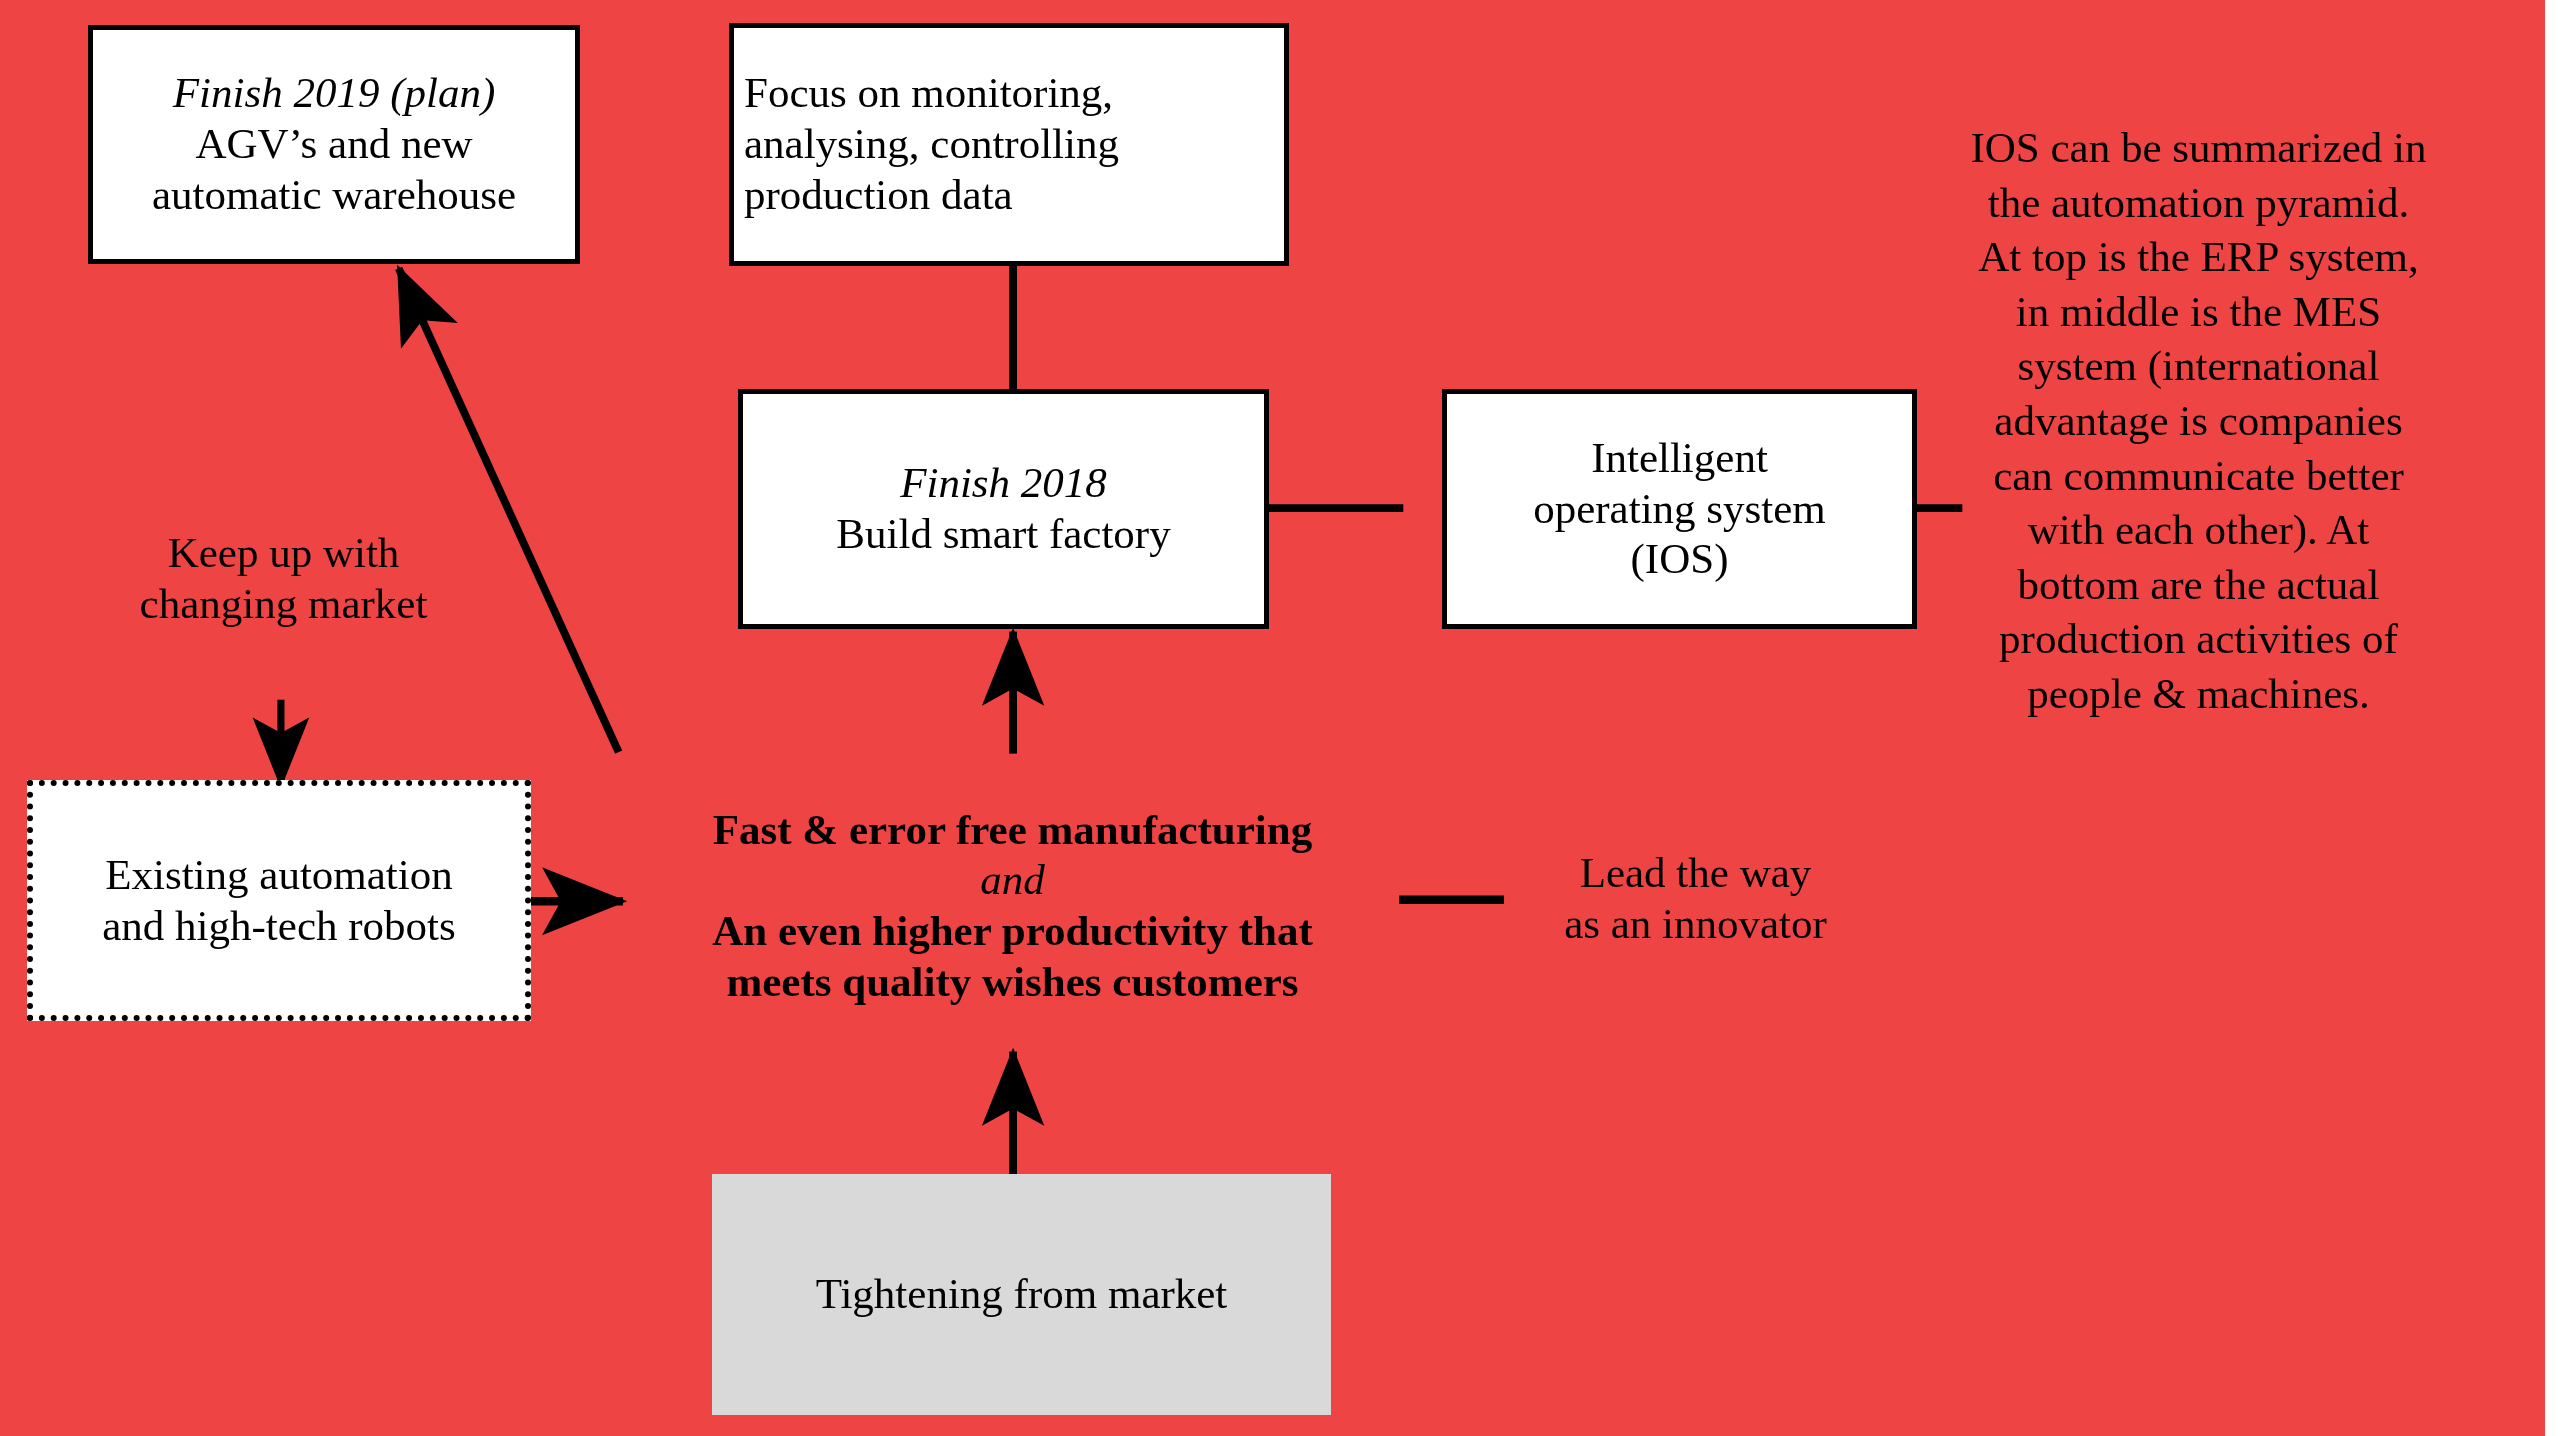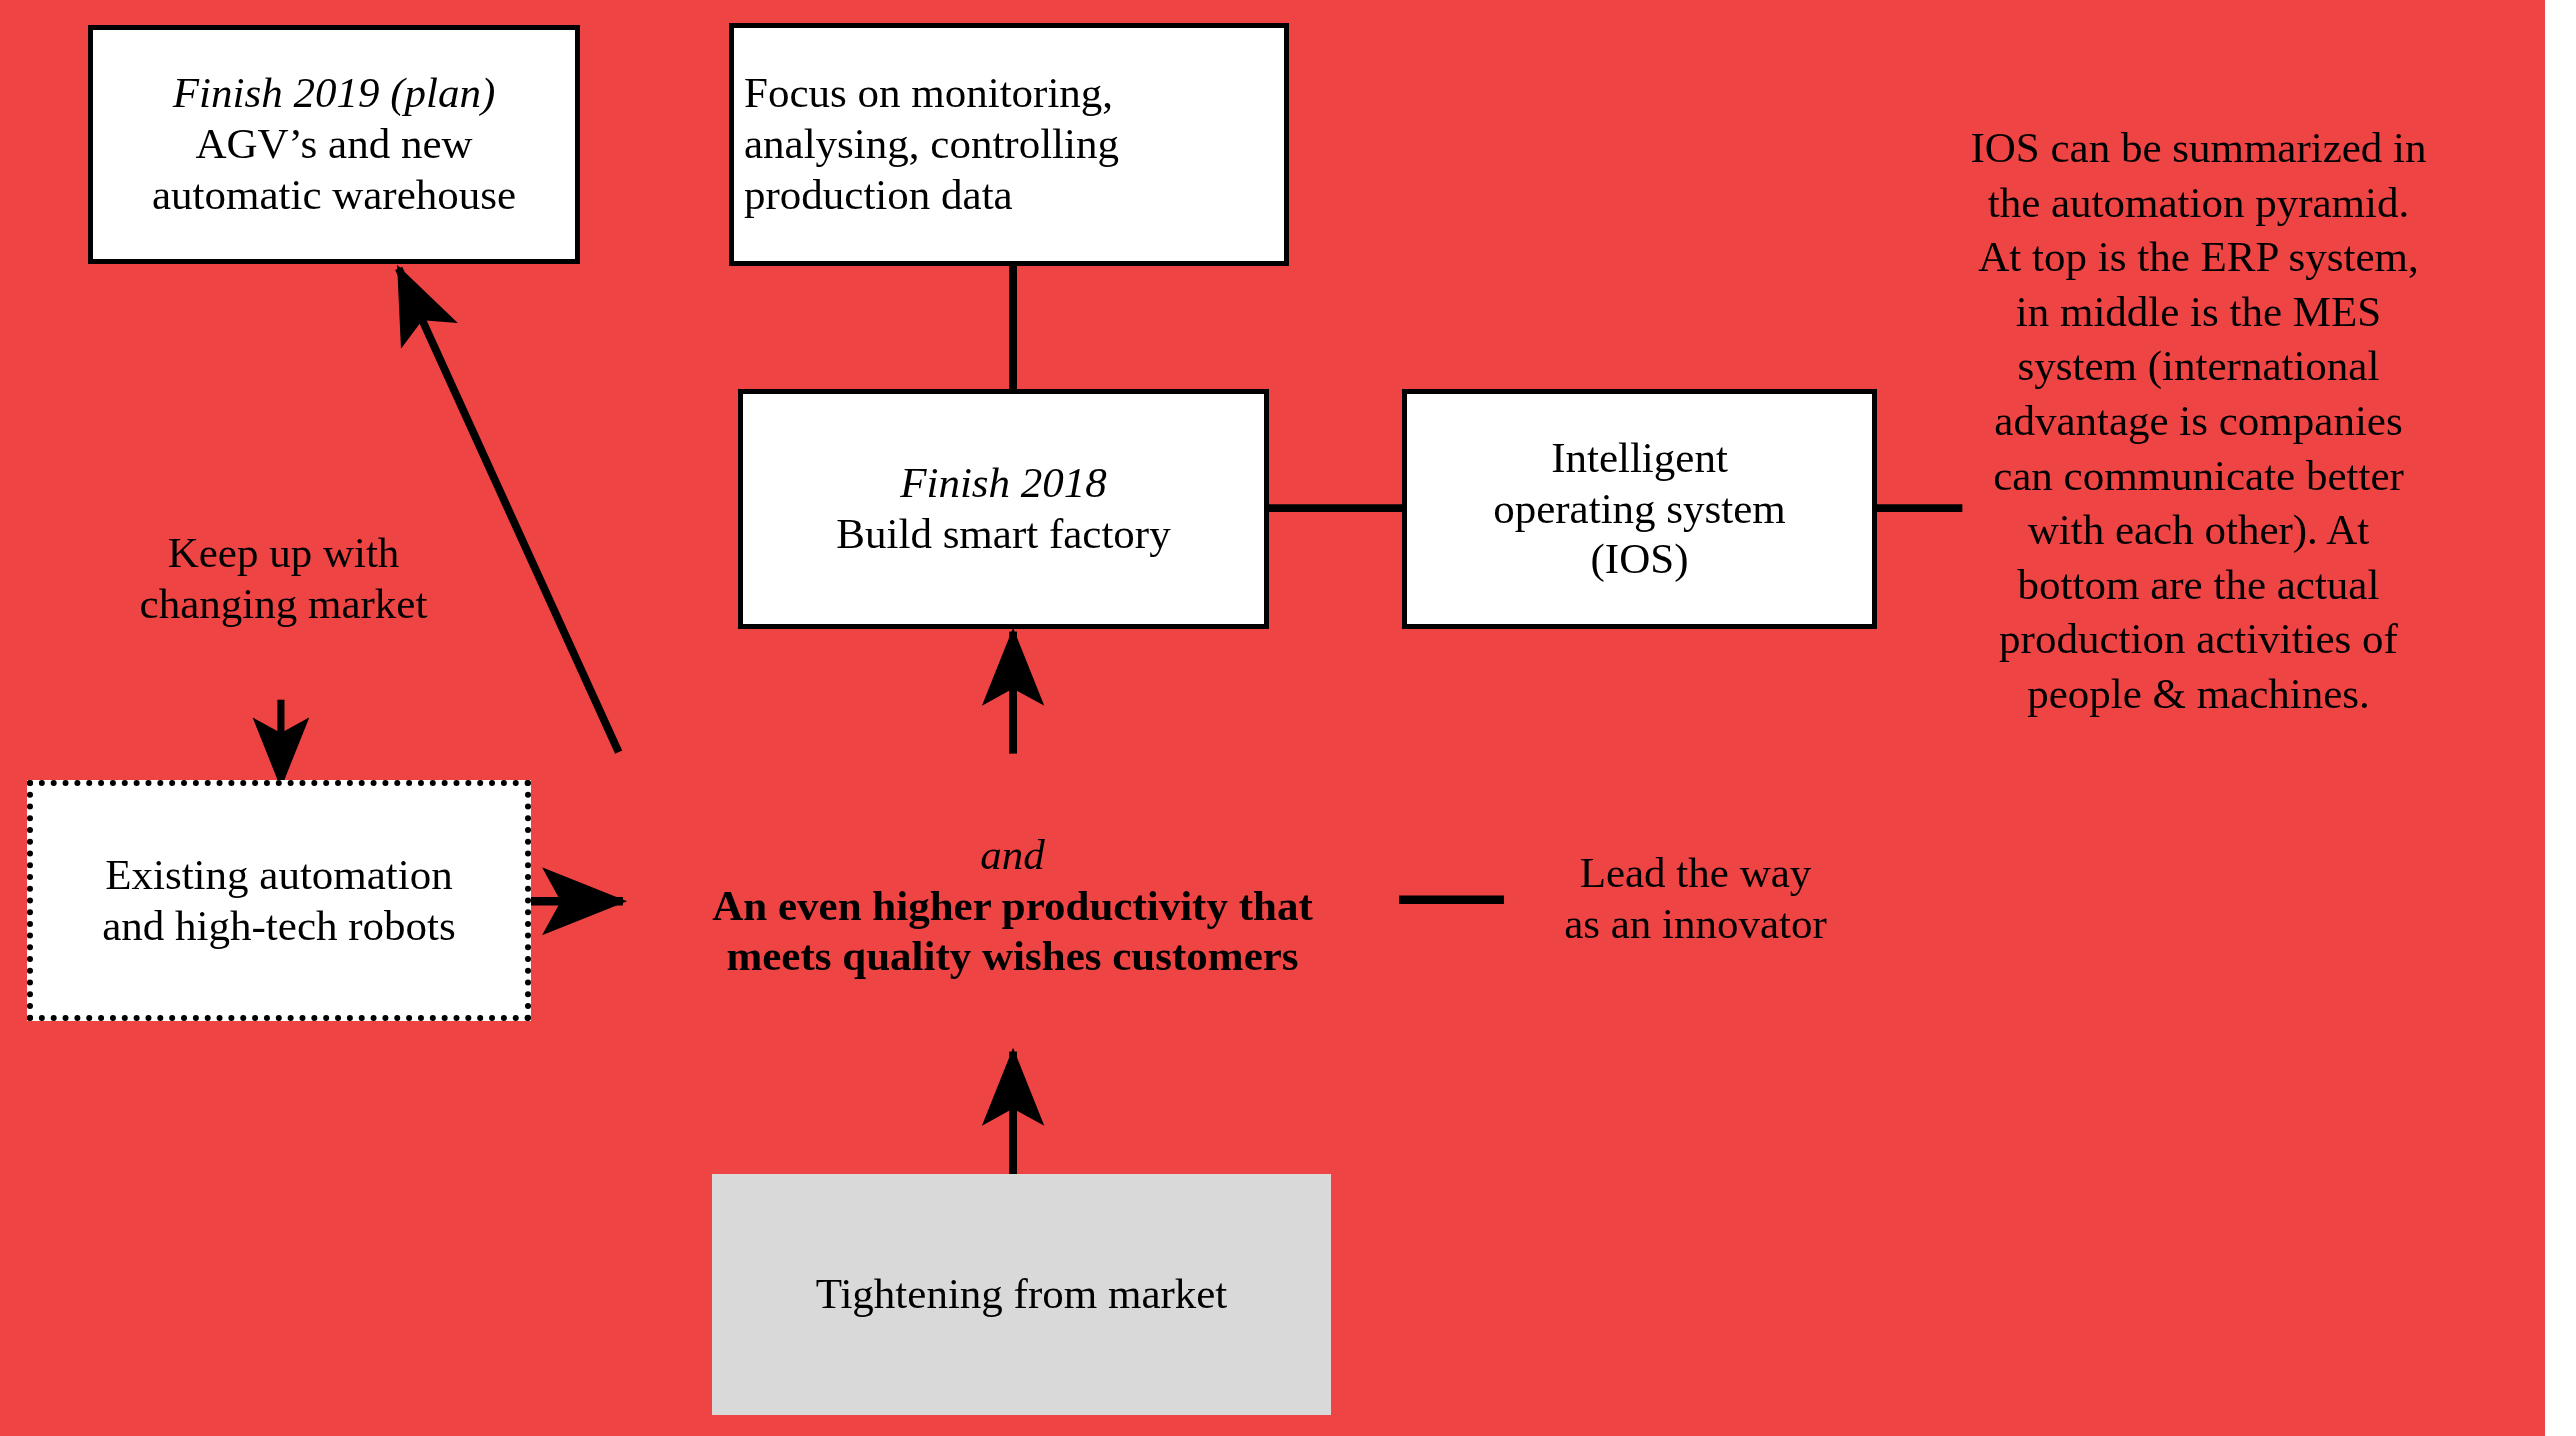--- a/index.html
+++ b/index.html
@@ -99,37 +99,38 @@
     <span class="line">Focus on monitoring,</span>
     <span class="line">analysing, controlling</span>
     <span class="line">production data</span>
   </div>
 
   <div class="node solid-box fs-main" style="left:738px; top:389px; width:531px; height:240px; padding:0 7px;">
     <span class="line italic">Finish 2018</span>
     <span class="line">Build smart factory</span>
   </div>
 
-  <div class="node solid-box fs-main" style="left:1402px; top:389px; width:475px; height:240px; padding:16px 7px;">
+  <div class="node solid-box fs-main" style="left:1442px; top:389px; width:475px; height:240px; padding:16px 7px;">
     <span class="line">Intelligent</span>
     <span class="line">operating system</span>
     <span class="line">(IOS)</span>
   </div>
 
   <div class="node plain fs-main" style="left:85px; top:518px; width:397px; height:121px;">
     <span class="line">Keep up with</span>
     <span class="line">changing market</span>
   </div>
 
   <div class="node dotted-box fs-main" style="left:27px; top:780px; width:504px; height:241px; padding:0 7px;">
     <span class="line">Existing automation</span>
     <span class="line">and high-tech robots</span>
   </div>
 
   <div class="node plain fs-main" style="left:624px; top:773px; width:777px; height:266px;">
+    <span class="line bold">Fast &amp; error free manufacturing</span>
     <span class="line italic">and</span>
     <span class="line bold">An even higher productivity that</span>
     <span class="line bold">meets quality wishes customers</span>
   </div>
 
   <div class="node plain fs-main" style="left:1511px; top:837px; width:369px; height:124px;">
     <span class="line">Lead the way</span>
     <span class="line">as an innovator</span>
   </div>
 

